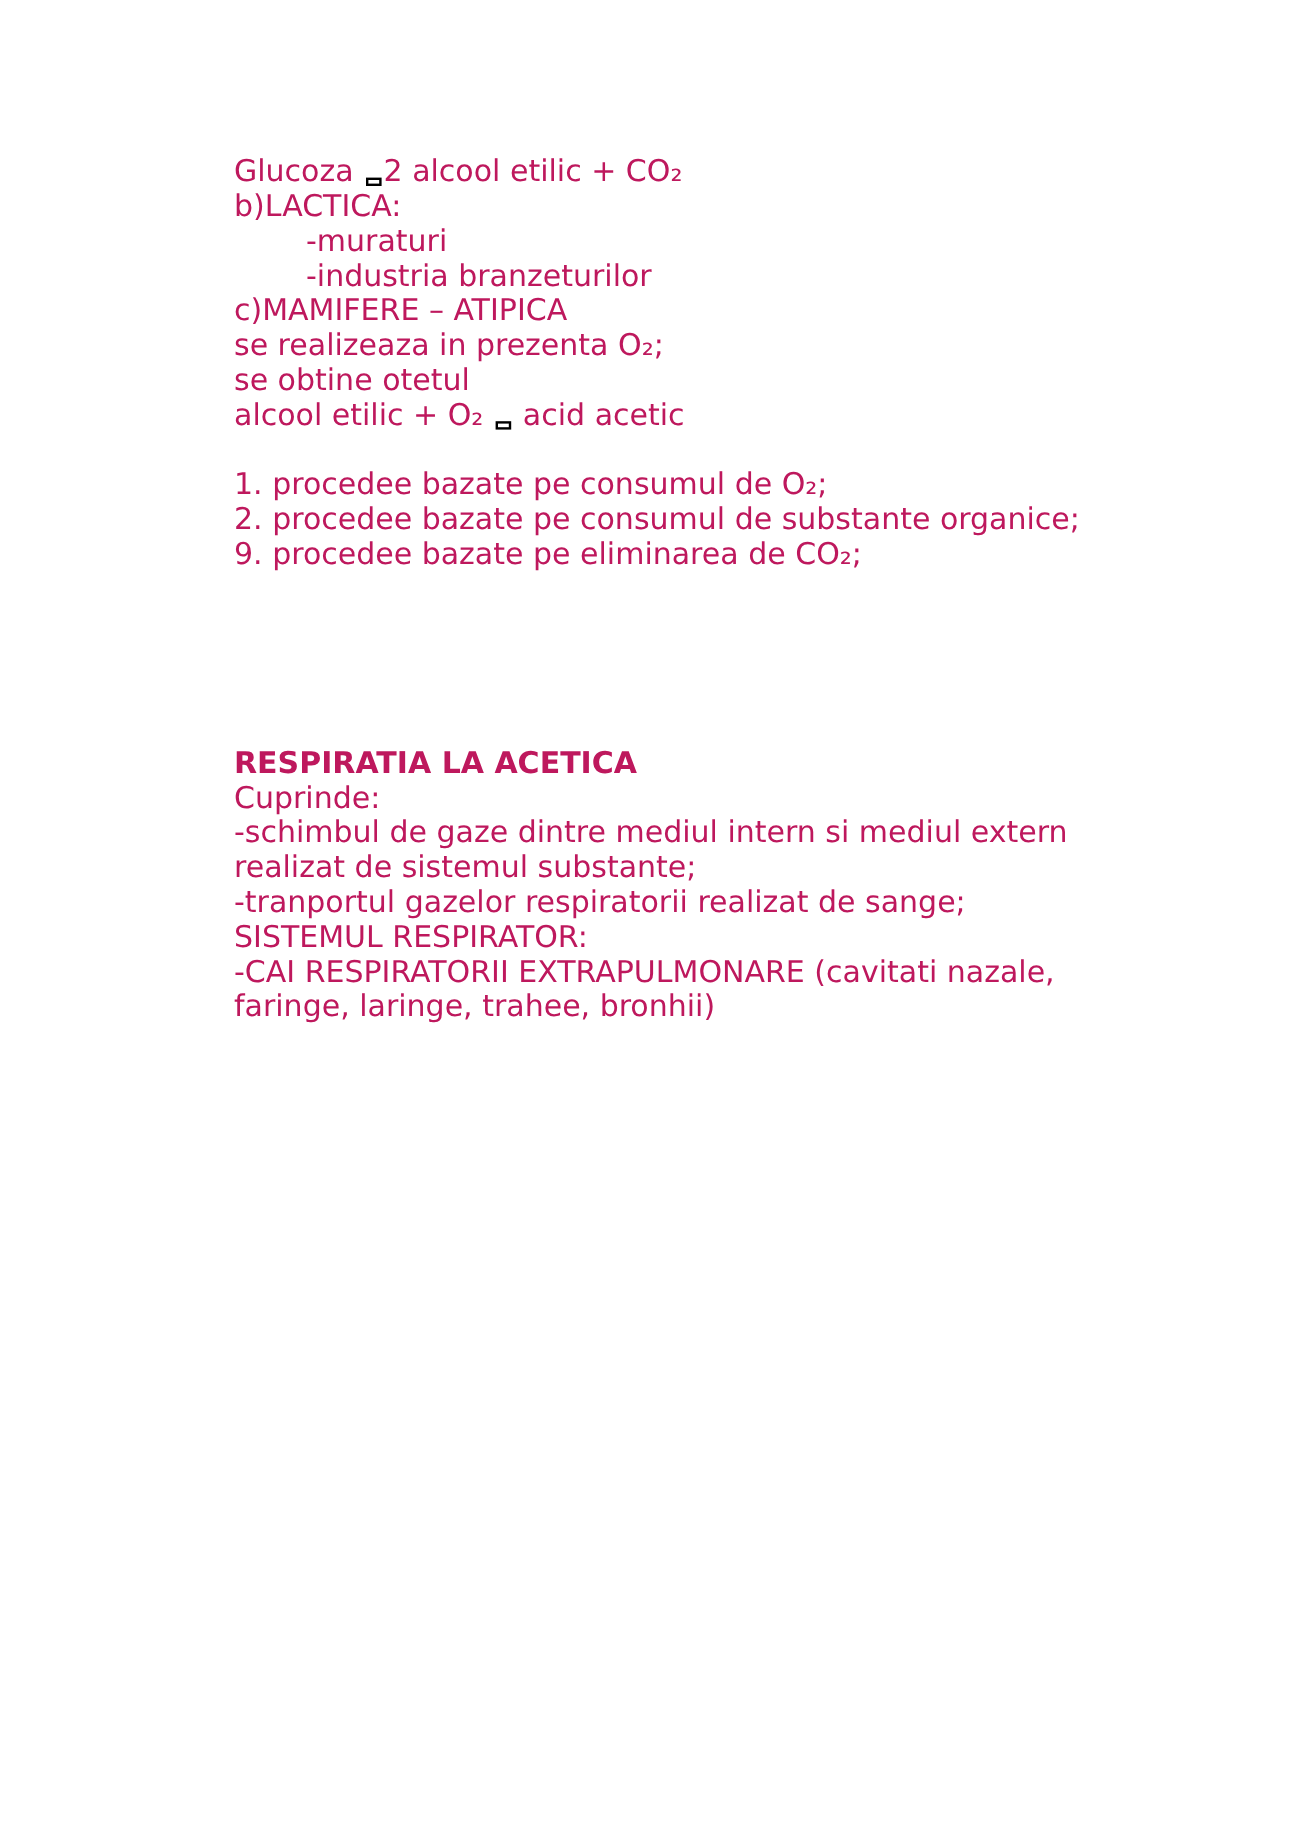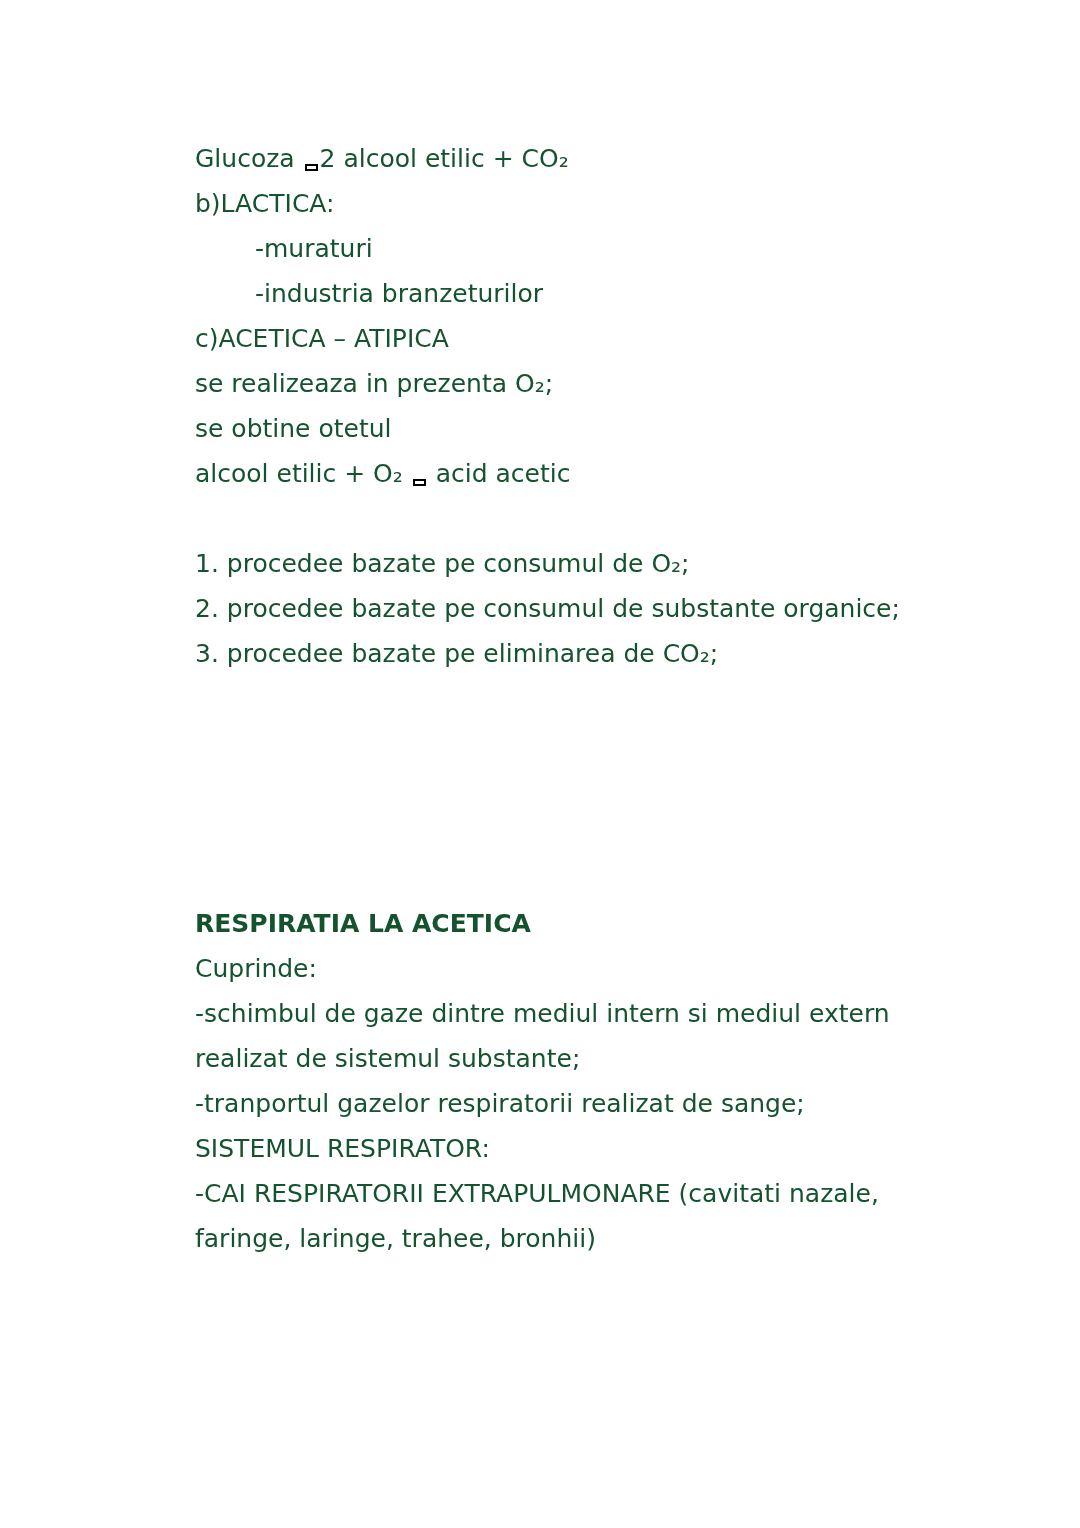--- a/index.html
+++ b/index.html
@@ -19,22 +19,21 @@
   .doc-body {
     position: absolute;
     top: 128px;
     left: 195px;
     right: 60px;
   }
   .line {
     font-size: 25px;
     line-height: 29px;
     white-space: pre;
-    color: #14532d;
-    margin-top: 16px;
+    color: #be185d;
   }
   .line.bold {
     font-weight: bold;
   }
   .line.gap {
     height: 29px;
   }
   .box-glyph {
     display: inline-block;
     width: 13px;
@@ -47,28 +46,28 @@
 </style>
 </head>
 <body>
 
 <div class="page">
   <div class="doc-body">
       <div class="line">Glucoza <span class="box-glyph"></span>2 alcool etilic + CO₂</div>
       <div class="line">b)LACTICA:</div>
       <div class="line" style="padding-left: 60px;">-muraturi</div>
       <div class="line" style="padding-left: 60px;">-industria branzeturilor</div>
-      <div class="line">c)ACETICA – ATIPICA</div>
+      <div class="line">c)MAMIFERE – ATIPICA</div>
       <div class="line">se realizeaza in prezenta O₂;</div>
       <div class="line">se obtine otetul</div>
       <div class="line">alcool etilic + O₂ <span class="box-glyph"></span> acid acetic</div>
       <div class="line gap"></div>
       <div class="line">1. procedee bazate pe consumul de O₂;</div>
       <div class="line">2. procedee bazate pe consumul de substante organice;</div>
-      <div class="line">3. procedee bazate pe eliminarea de CO₂;</div>
+      <div class="line">9. procedee bazate pe eliminarea de CO₂;</div>
       <div class="line gap"></div>
       <div class="line gap"></div>
       <div class="line gap"></div>
       <div class="line gap"></div>
       <div class="line gap"></div>
       <div class="line bold">RESPIRATIA LA ACETICA</div>
       <div class="line">Cuprinde:</div>
       <div class="line">-schimbul de gaze dintre mediul intern si mediul extern</div>
       <div class="line">realizat de sistemul substante;</div>
       <div class="line">-tranportul gazelor respiratorii realizat de sange;</div>

